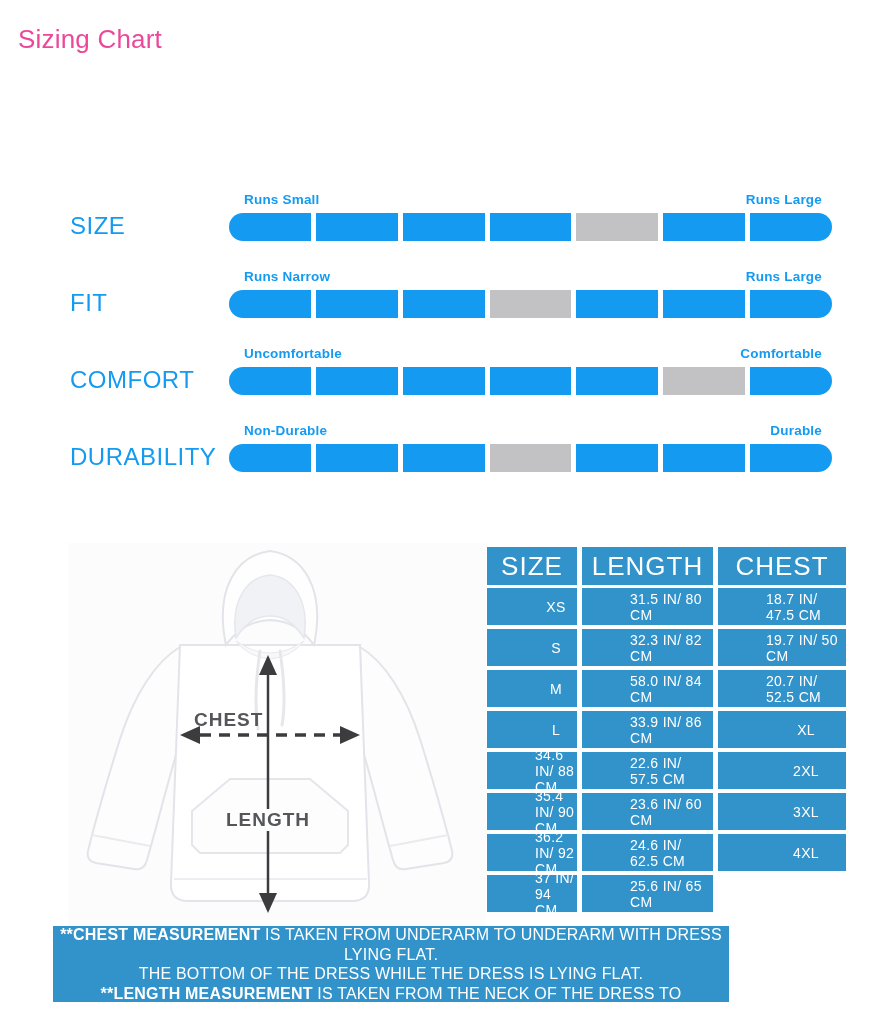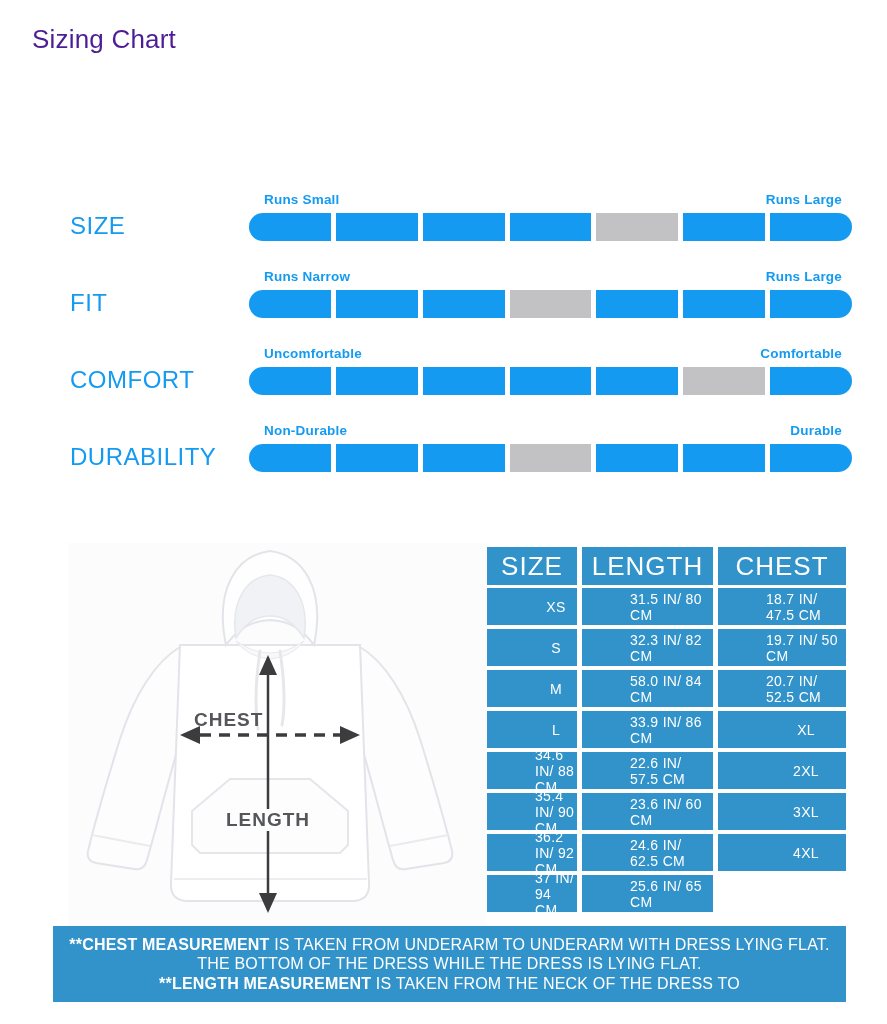--- a/index.html
+++ b/index.html
@@ -2,31 +2,31 @@
 <html><head>
 <meta charset="utf-8">
 <style>
   html,body{margin:0;padding:0;}
   body{
     width:887px;height:1024px;position:relative;background:#ffffff;
     font-family:"Liberation Sans",sans-serif;overflow:hidden;
     --accent-blue:#149BF1;--table-blue:#3193CA;--marker-gray:#C2C2C4;
   }
   .page-title{
-    position:absolute;left:32px;top:24px;font-size:26px;color:#4c1d95;
+    position:absolute;left:18px;top:24px;font-size:26px;color:#ec4899;
     font-weight:400;letter-spacing:.2px;
   }
   
   .ratings{position:absolute;left:0;top:192px;width:887px;}
   .rating-row{position:relative;height:77px;}
   .rating-label{
     position:absolute;left:70px;top:19px;font-size:24px;line-height:30px;
     color:var(--accent-blue);letter-spacing:.5px;
   }
-  .bar-wrap{position:absolute;left:249px;top:0;width:603px;}
+  .bar-wrap{position:absolute;left:229px;top:0;width:603px;}
   .bar-captions{
     display:flex;justify-content:space-between;align-items:flex-start;
     height:17px;padding:0 10px 0 15px;box-sizing:border-box;
     font-size:13.5px;font-weight:bold;color:var(--accent-blue);letter-spacing:.2px;
   }
   .bar{display:flex;gap:5px;height:28px;margin-top:4px;}
   .seg{flex:1;background:var(--accent-blue);}
   .seg:first-child{border-radius:14px 0 0 14px;}
   .seg:last-child{border-radius:0 14px 14px 0;}
   .seg.gray{background:var(--marker-gray);}
@@ -43,21 +43,21 @@
     display:flex;align-items:center;justify-content:center;
     font-size:26px;letter-spacing:1px;
   }
   .size-table .td{
     background:var(--table-blue);color:#fff;
     display:flex;align-items:center;justify-content:center;
     font-size:14px;letter-spacing:.3px;padding-left:48px;
   }
   
   .footnote{
-    position:absolute;left:53px;top:926px;width:793px;height:76px;
+    position:absolute;left:53px;top:926px;width:676px;height:76px;
     background:var(--table-blue);color:#fff;box-sizing:border-box;
     display:flex;flex-direction:column;justify-content:center;align-items:center;
     text-align:center;font-size:16px;line-height:19.5px;letter-spacing:.2px;
   }
   .footnote .b{font-weight:bold;}
 </style>
 </head>
 <body style="--accent-blue: #149BF1; --table-blue: #3193CA; --marker-gray: #C2C2C4;">
 
 <div class="page-title">Sizing Chart</div>

